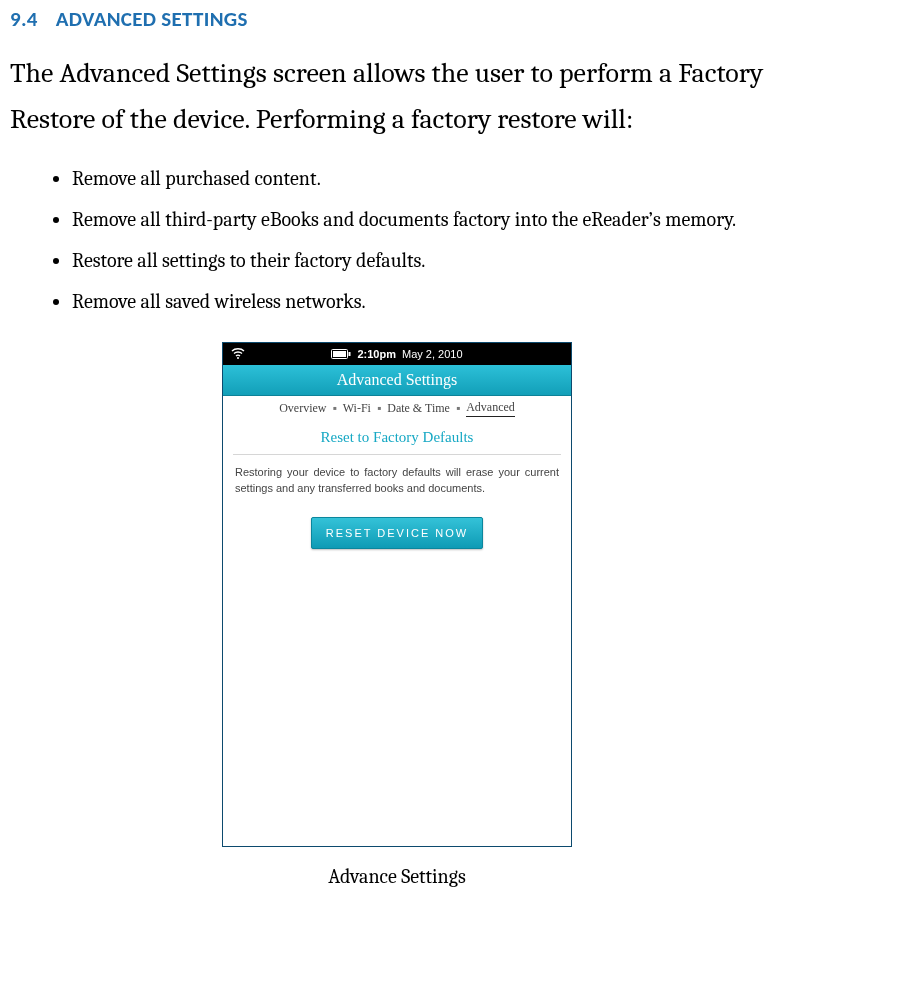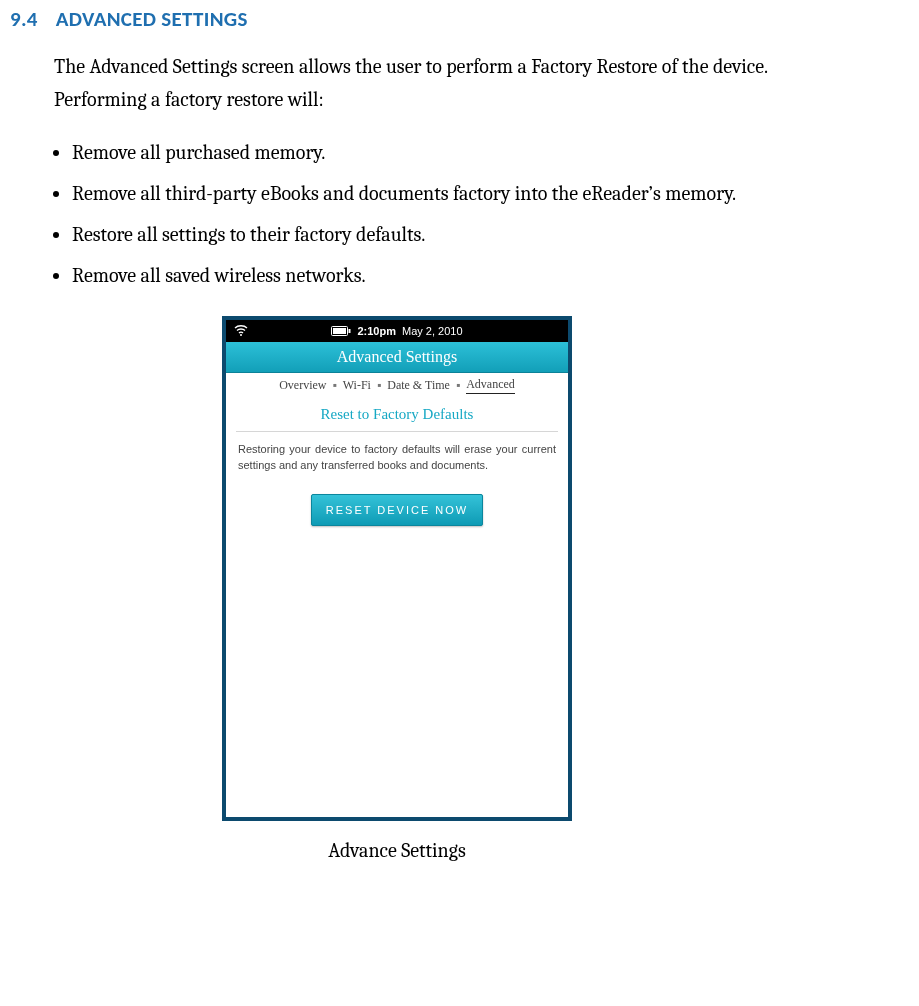--- a/index.html
+++ b/index.html
@@ -1,24 +1,24 @@
 <!DOCTYPE html>
 <html><head>
 <meta charset="utf-8">
 <style>
   * { box-sizing: border-box; margin: 0; padding: 0; }
   html, body { width: 919px; background: #fff; font-family: Cambria, Georgia, "Times New Roman", serif; color: #000; }
   .page { padding: 6px 0 0 10px; width: 784px; }
   .section-heading { color: #1f6fb0; font-family: Calibri, Arial, sans-serif; font-weight: 700; font-size: 21px; letter-spacing: .3px; margin-bottom: 18px; }
   .section-heading .num { margin-right: 18px; }
-  .para { font-size: 20px; line-height: 1.65; margin-bottom: 16px; margin-left: 44px; }
+  .para { font-size: 28px; line-height: 1.65; margin-bottom: 16px; }
   ul.bullets { list-style: disc; padding-left: 62px; margin-bottom: 14px; }
   ul.bullets li { font-size: 20px; line-height: 1.65; padding: 4px 0; }
 
-  .device-frame { width: 350px; height: 505px; margin: 20px auto 12px; border: 4px solid #0c4a6e; background: #fff; display: flex; flex-direction: column; overflow: hidden; }
+  .device-frame { width: 350px; height: 505px; margin: 20px auto 12px; border: 1px solid #0c4a6e; background: #fff; display: flex; flex-direction: column; overflow: hidden; }
   .status-bar { height: 22px; background: #000; color: #fff; display: flex; align-items: center; justify-content: center; gap: 6px; position: relative; font-family: Arial, sans-serif; font-size: 11px; }
   .status-bar .wifi { position: absolute; left: 8px; top: 4px; }
   .status-bar .battery { display: inline-flex; align-items: center; gap: 3px; }
   .status-bar .time { font-weight: bold; }
 
   .title-bar { background: #1aaec8; background-image: linear-gradient(#2cc0d8, #129fb8); color: #fff; text-align: center; font-family: Georgia, serif; font-size: 16px; padding: 6px 0; border-bottom: 1px solid #0c8298; }
 
   .tabs { display: flex; justify-content: center; align-items: center; gap: 6px; padding: 4px 4px 6px; font-family: Liberation Serif, serif; font-size: 12px; color: #444; }
   .tabs .sep { color: #777; }
   .tabs .tab { padding-bottom: 1px; }
@@ -41,21 +41,21 @@
 <body>
 
 <div class="page">
   <h2 class="section-heading">
     <span class="num">9.4</span><span>ADVANCED SETTINGS</span>
   </h2>
 
   <p class="para">The Advanced Settings screen allows the user to perform a Factory Restore of the device. Performing a factory restore will:</p>
 
   <ul class="bullets">
-    <li>Remove all purchased memory.</li>
+    <li>Remove all purchased content.</li>
     <li>Remove all third-party eBooks and documents factory into the eReader’s memory.</li>
     <li>Restore all settings to their factory defaults.</li>
     <li>Remove all saved wireless networks.</li>
   </ul>
 
   <div class="device-frame">
     <div class="status-bar">
       <span class="wifi">
         <svg width="14" height="12" viewBox="0 0 14 12">
             <path d="M1 4 C4 1 10 1 13 4" stroke="#fff" stroke-width="1.3" fill="none"></path>

